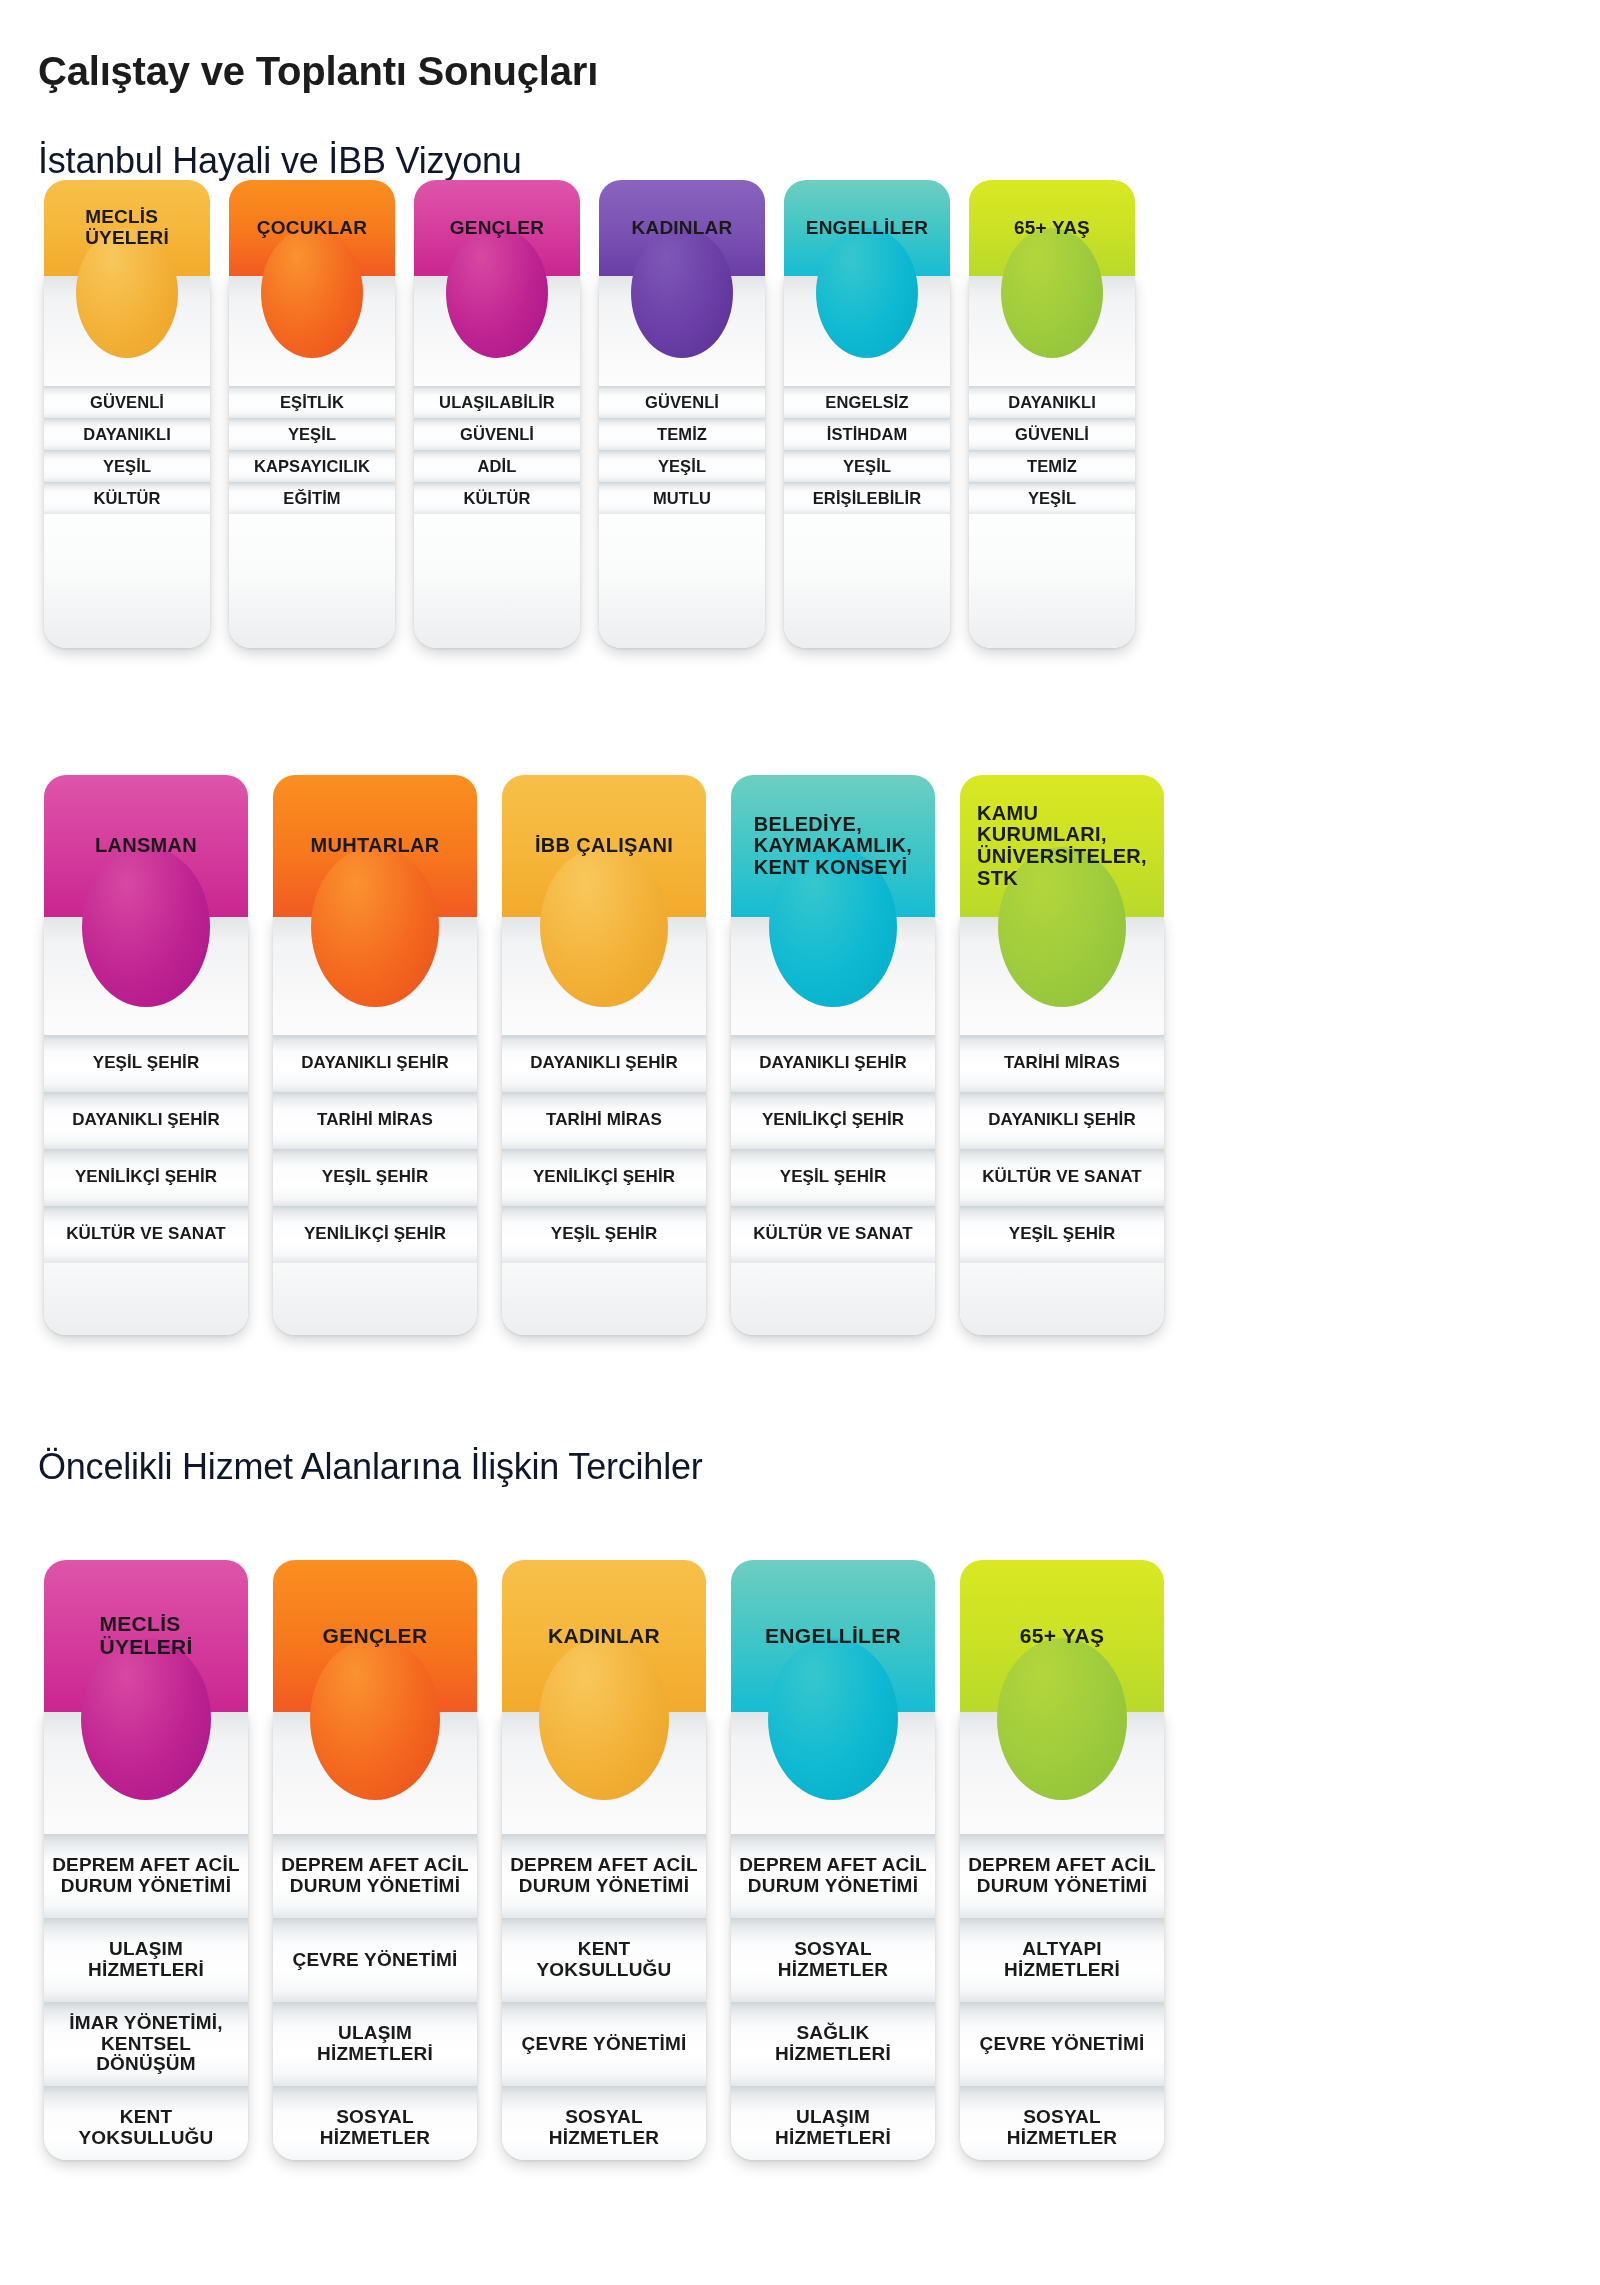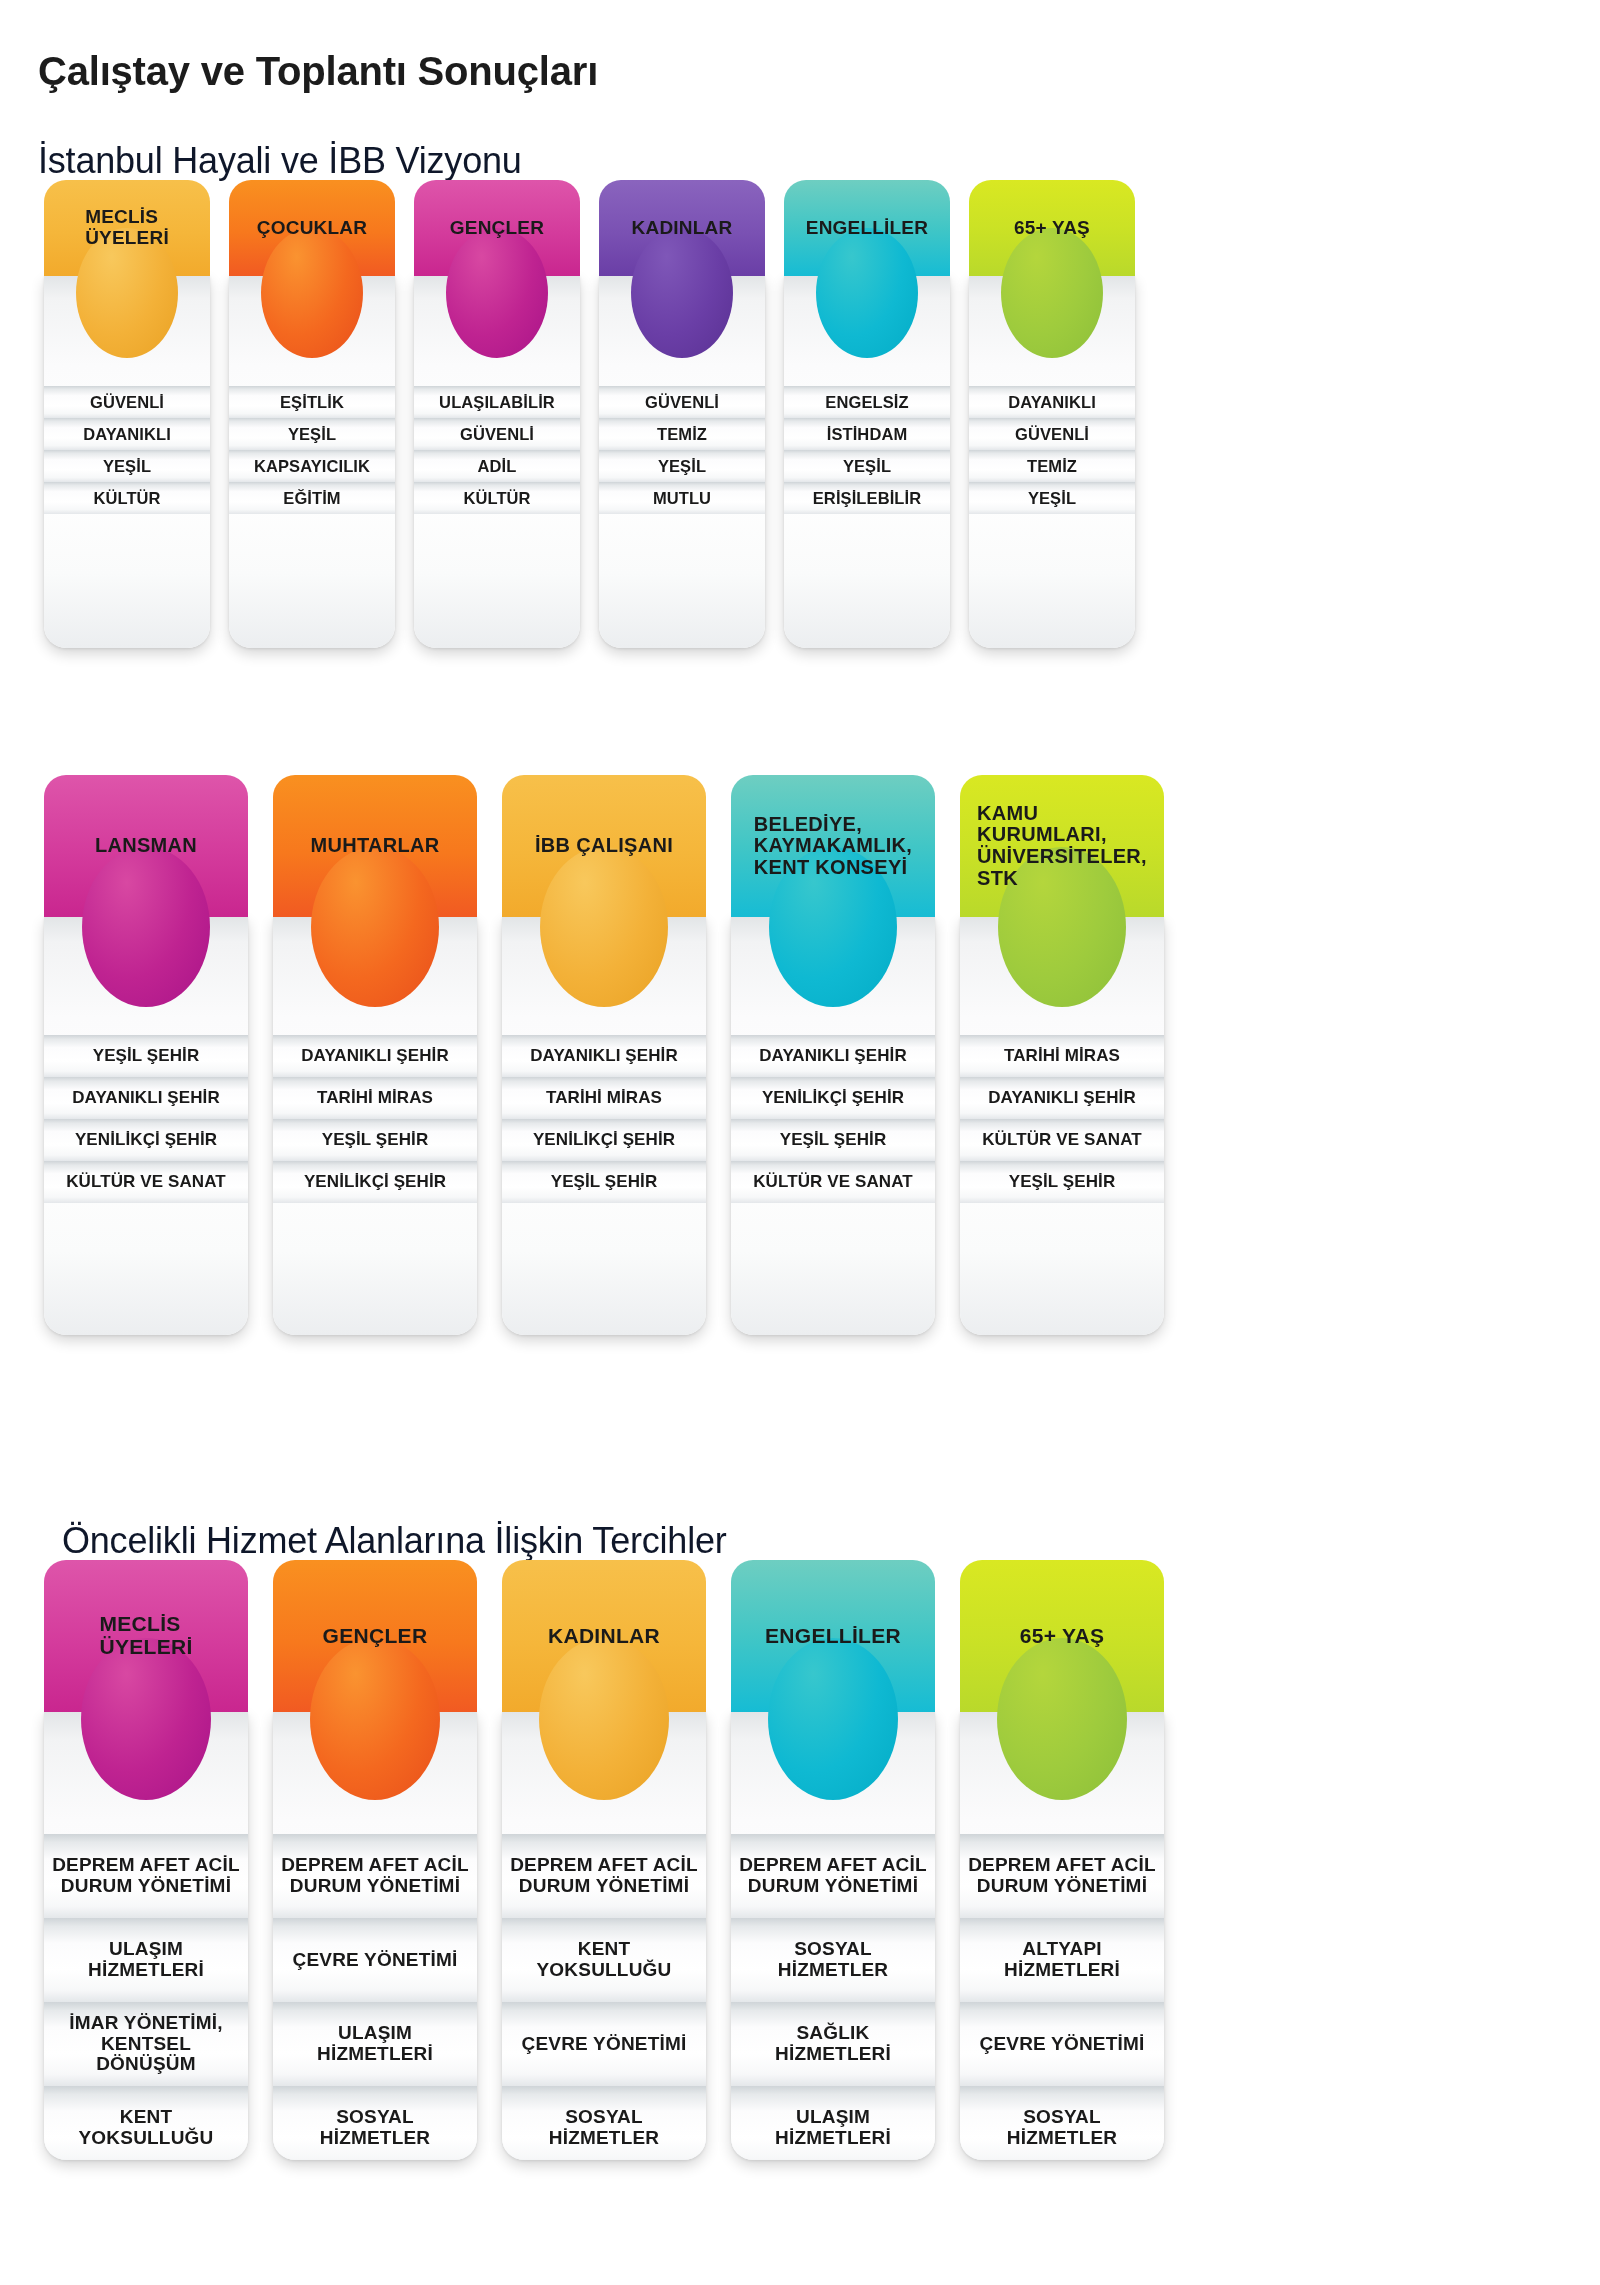--- a/index.html
+++ b/index.html
@@ -36,21 +36,21 @@
   }
   .section-title {
     position: absolute;
     left: 38px;
     font-size: 36px;
     font-weight: 400;
     color: #0f172a;
     letter-spacing: -0.2px;
   }
   #sec-title-1 { top: 110px; }
-  #sec-title-2 { top: 1490px; margin-left: 24px; }
+  #sec-title-2 { top: 1416px; }
 
   
   .row {
     position: absolute;
     display: flex;
   }
   #row-1 { left: 44px; top: 180px; gap: 19px; }
   #row-2 { left: 44px; top: 775px; gap: 25px; }
   #row-3 { left: 44px; top: 1560px; gap: 25px; }
 
@@ -121,21 +121,21 @@
   #row-1 .bulb { width: 102px; height: 130px; top: 48px; }
   #row-1 .card-body { height: 262px; padding-top: 110px; }
   #row-1 .list-item { height: 32px; font-size: 16.5px; letter-spacing: 0.1px; }
 
   
   #row-2 .card { width: 204px; }
   #row-2 .card-head { height: 142px; }
   #row-2 .card-head .title-text { font-size: 20px; letter-spacing: 0.3px; }
   #row-2 .bulb { width: 128px; height: 160px; top: 72px; }
   #row-2 .card-body { height: 300px; padding-top: 118px; }
-  #row-2 .list-item { height: 42px; font-size: 17px; letter-spacing: 0.1px; }
+  #row-2 .list-item { height: 57px; font-size: 17px; letter-spacing: 0.1px; }
 
   
   #row-3 .card { width: 204px; }
   #row-3 .card-head { height: 152px; }
   #row-3 .card-head .title-text { font-size: 21px; letter-spacing: 0.3px; }
   #row-3 .bulb { width: 130px; height: 162px; top: 78px; }
   #row-3 .card-body { height: 326px; padding-top: 122px; }
   #row-3 .list-item { height: 84px; font-size: 19px; letter-spacing: 0.2px; }
 
   

